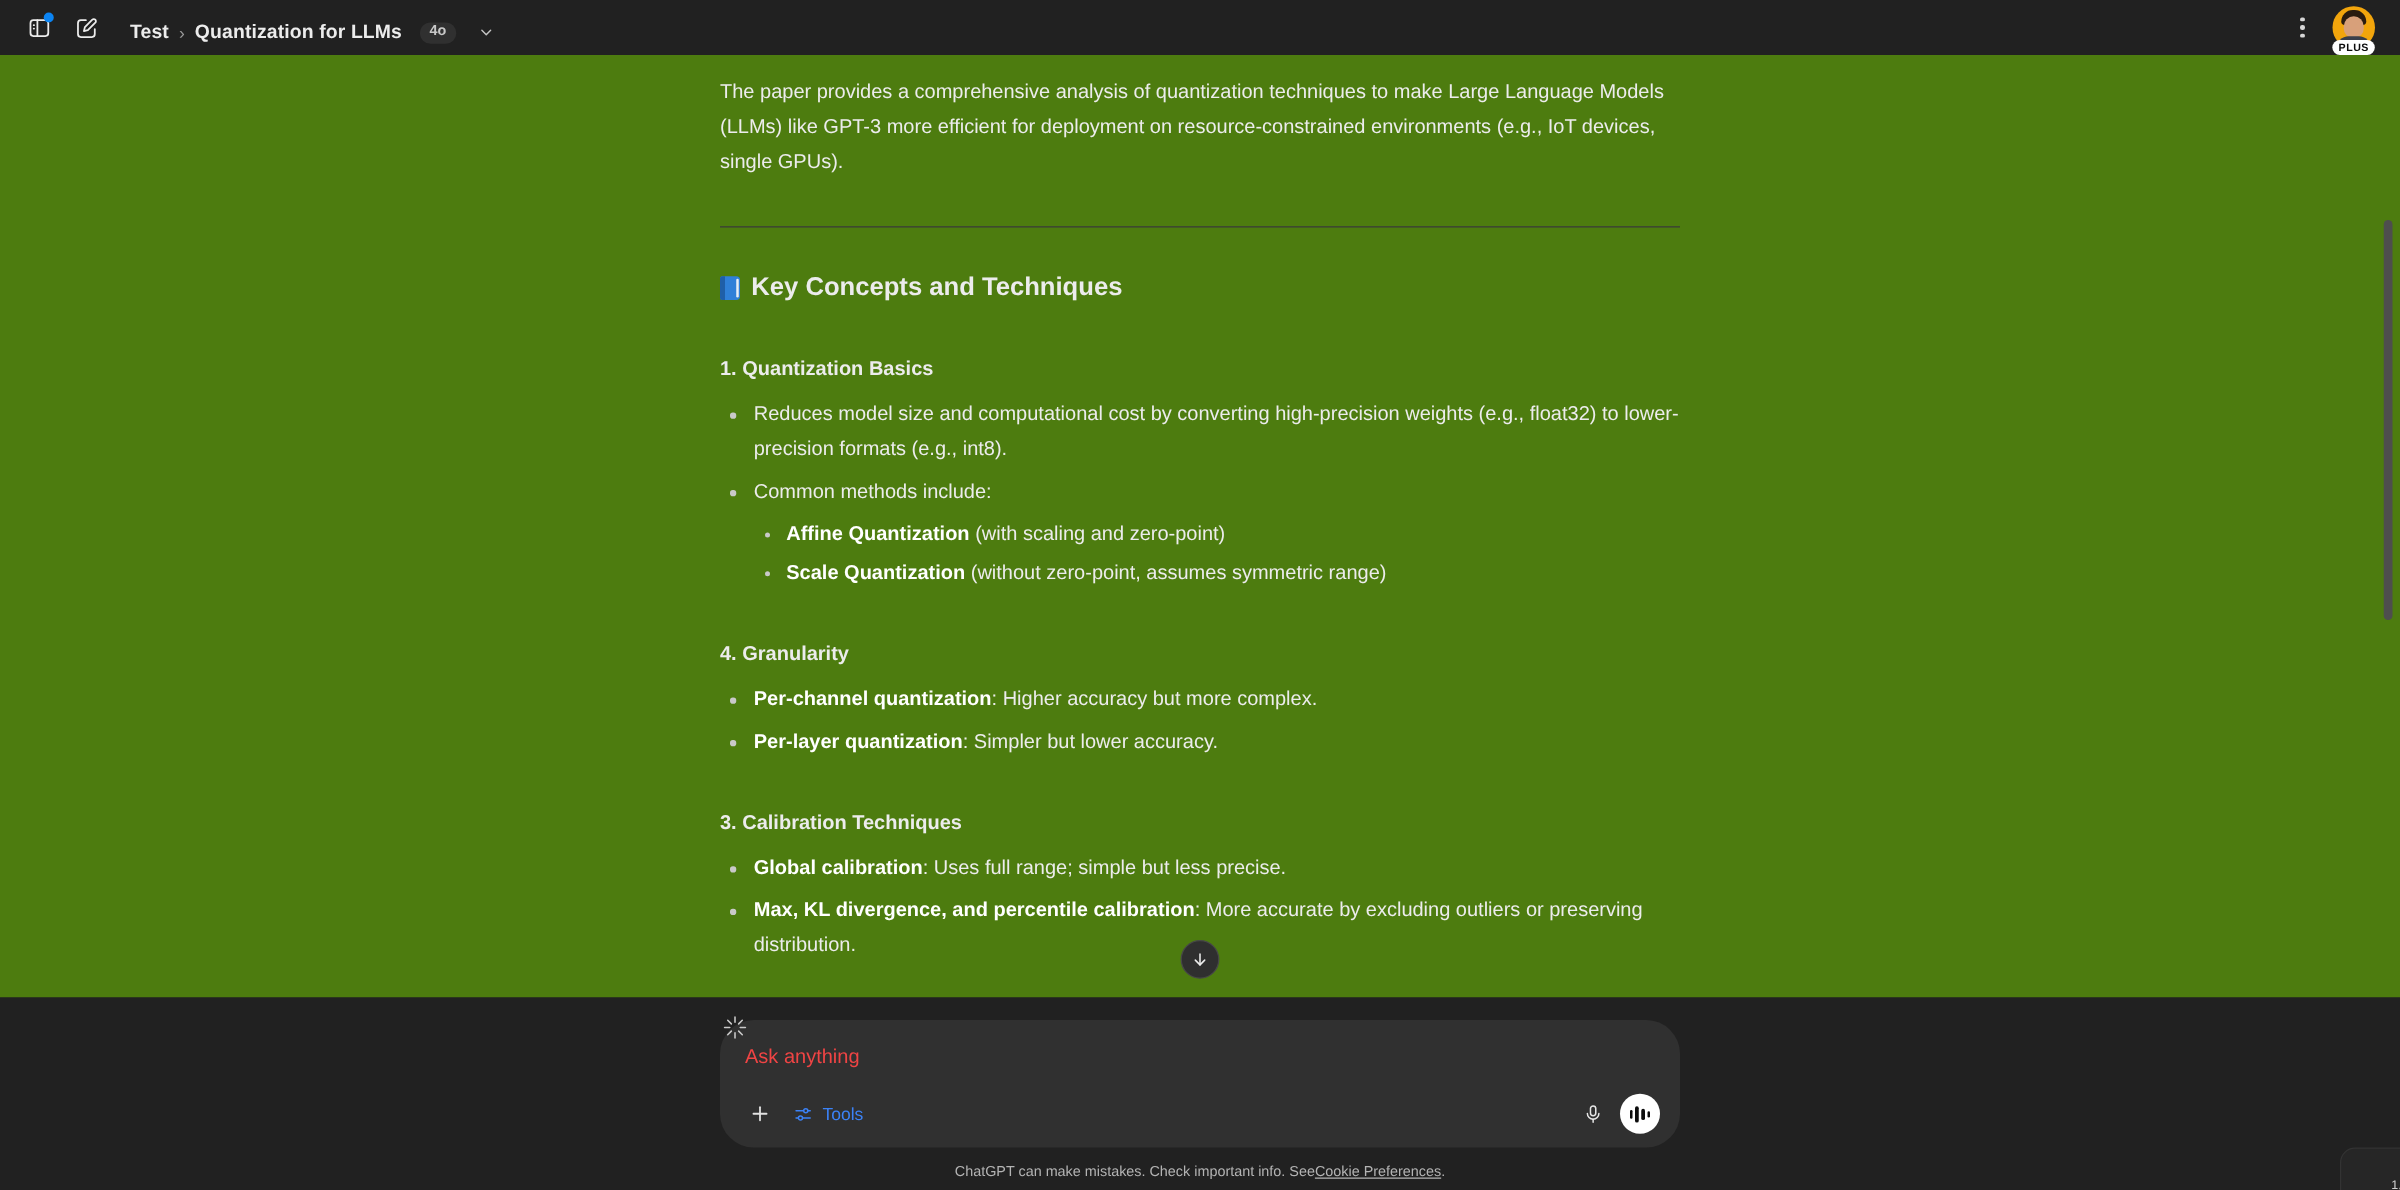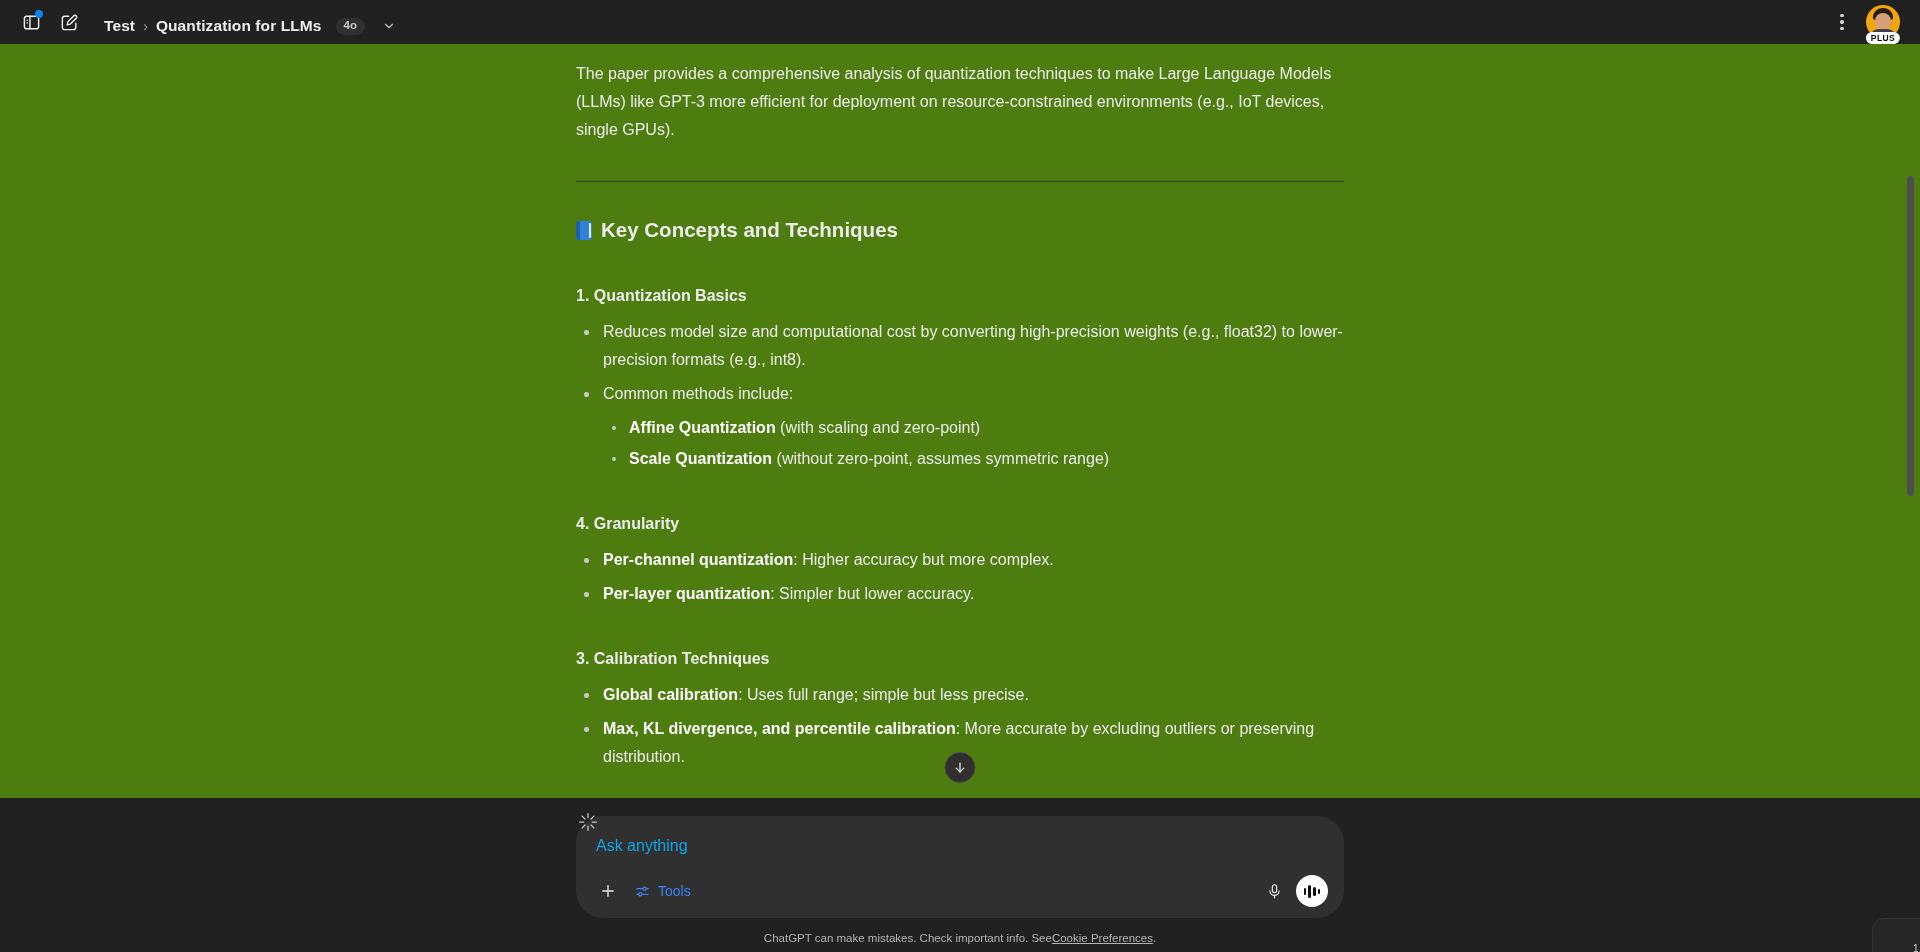--- a/index.html
+++ b/index.html
@@ -396,21 +396,21 @@
     border-radius: 27px;
     padding: 15px 16px 11px;
     min-height: 93px;
     display: flex;
     flex-direction: column;
   }
 
   .composer-input {
     font-size: 16px;
     line-height: 24px;
-    color: #0ea5e9;
+    color: #ef4444;
     padding: 3px 4px 0;
     min-height: 27px;
     outline: none;
     cursor: text;
   }
 
   .composer-row {
     display: flex;
     align-items: center;
     margin-top: 17px;

